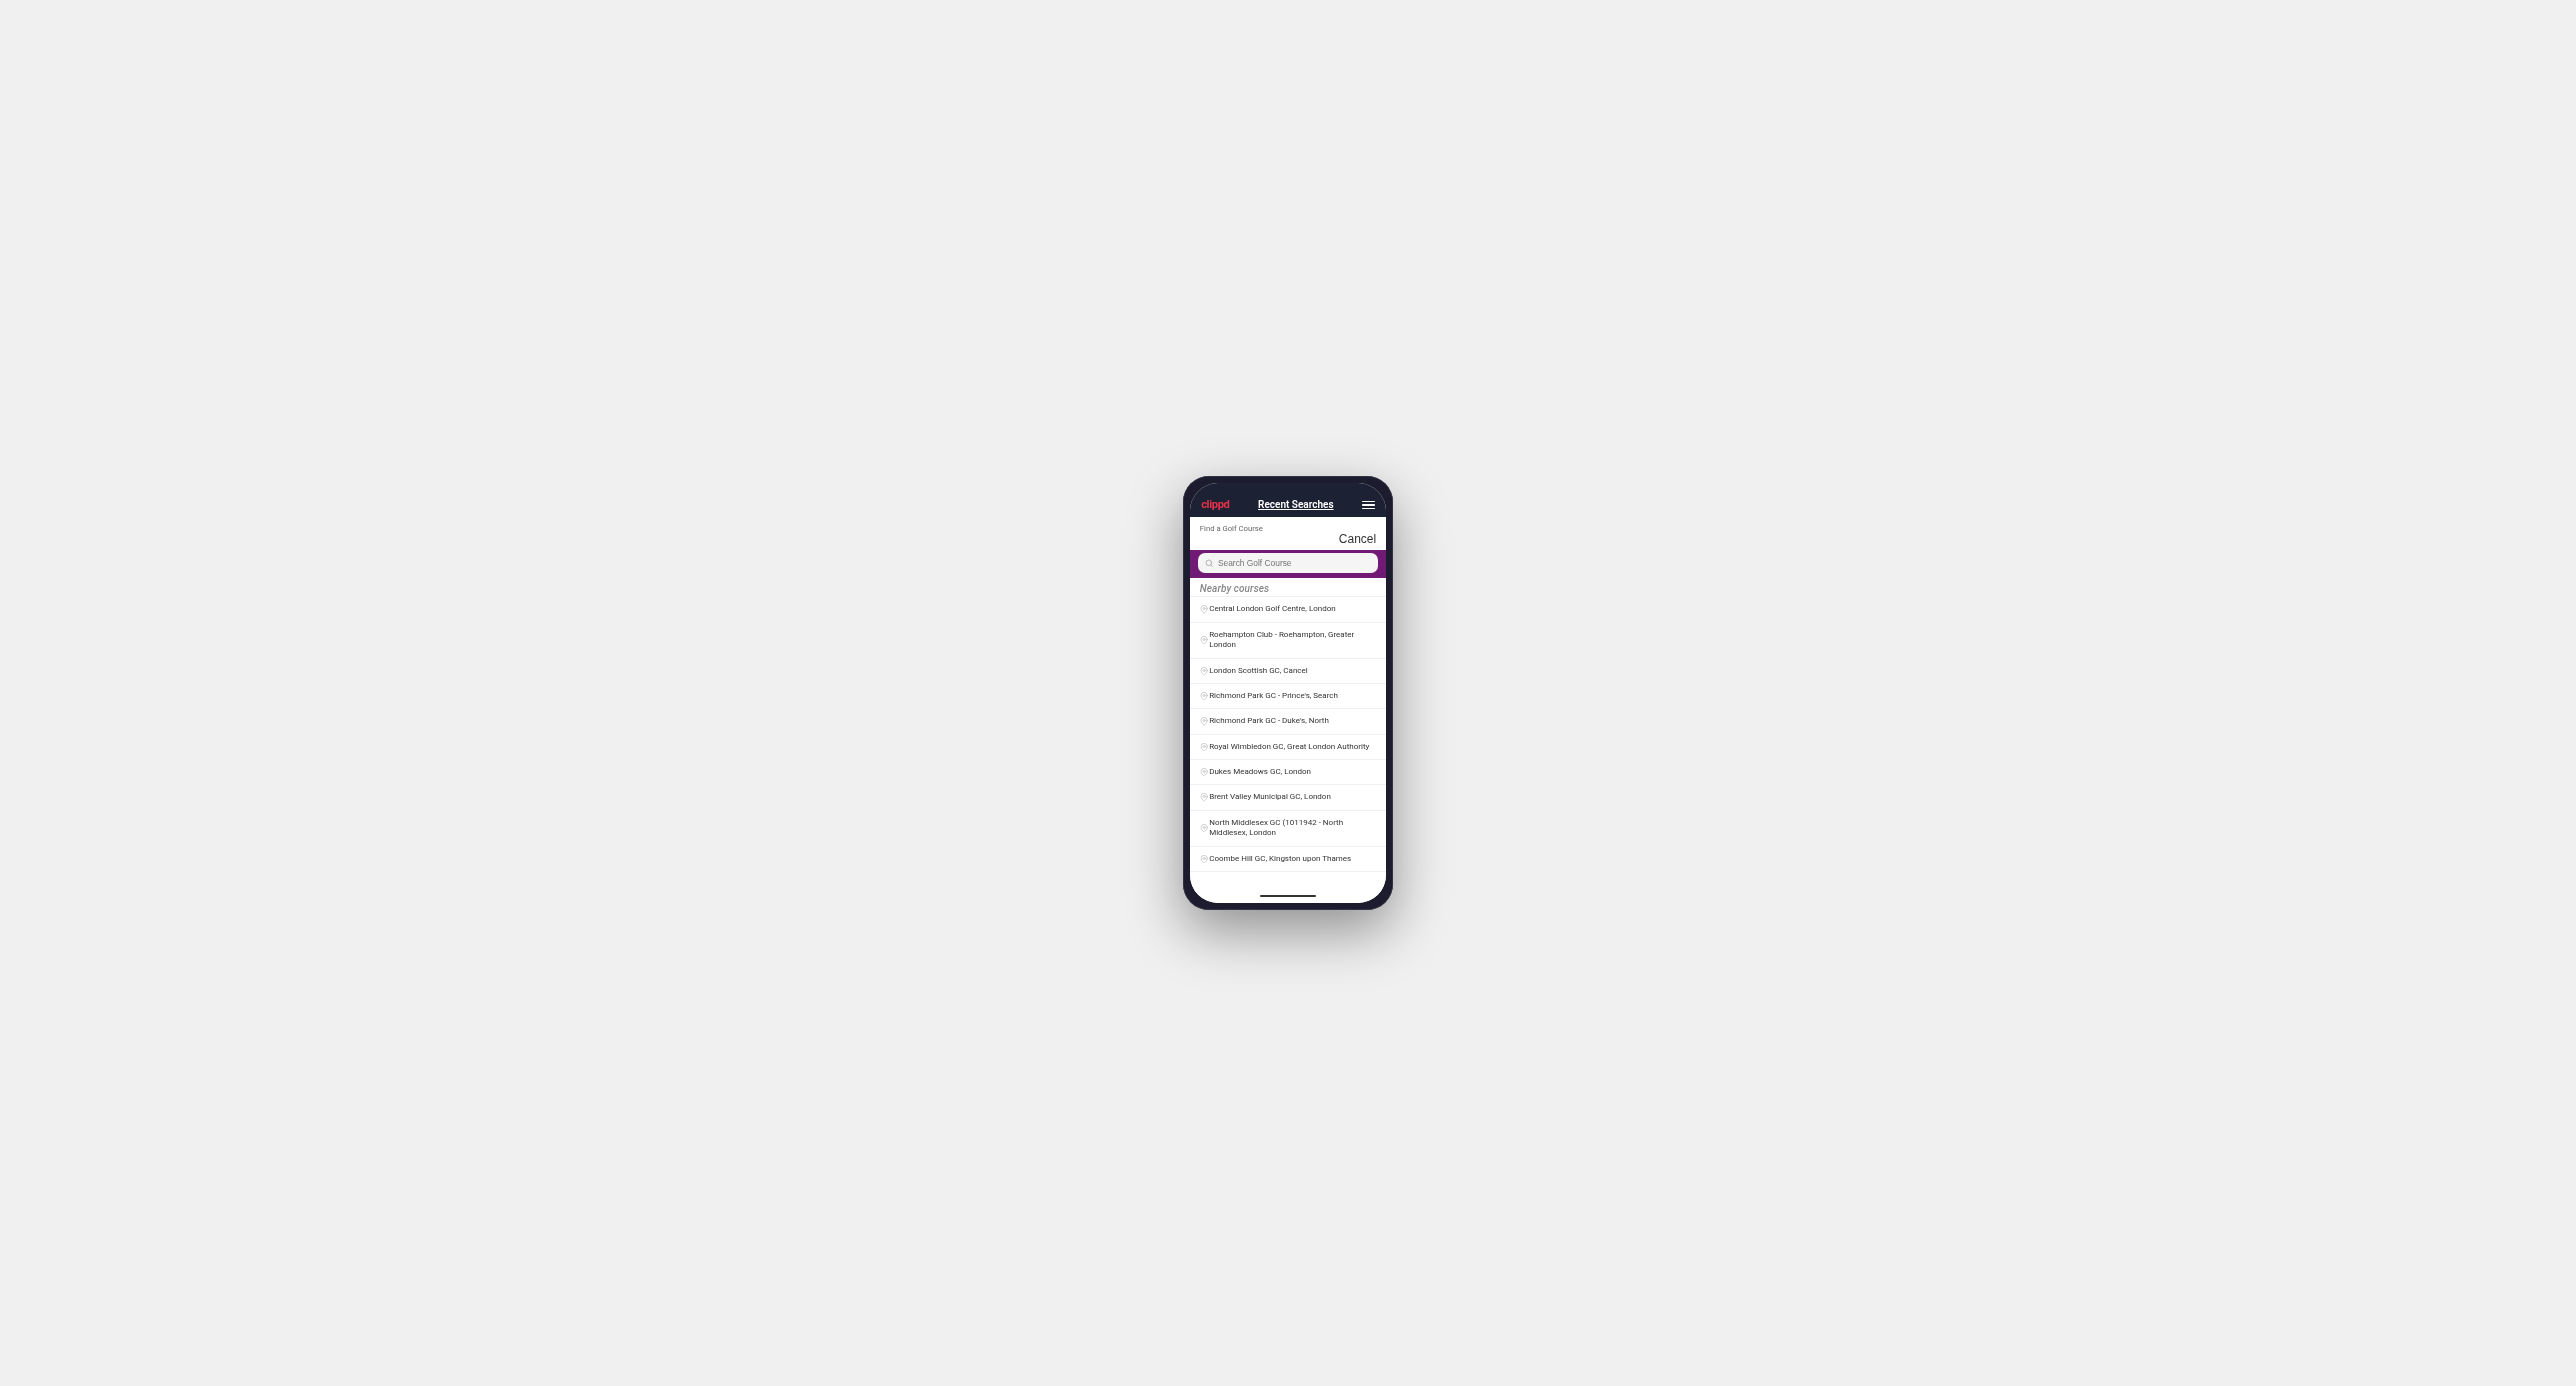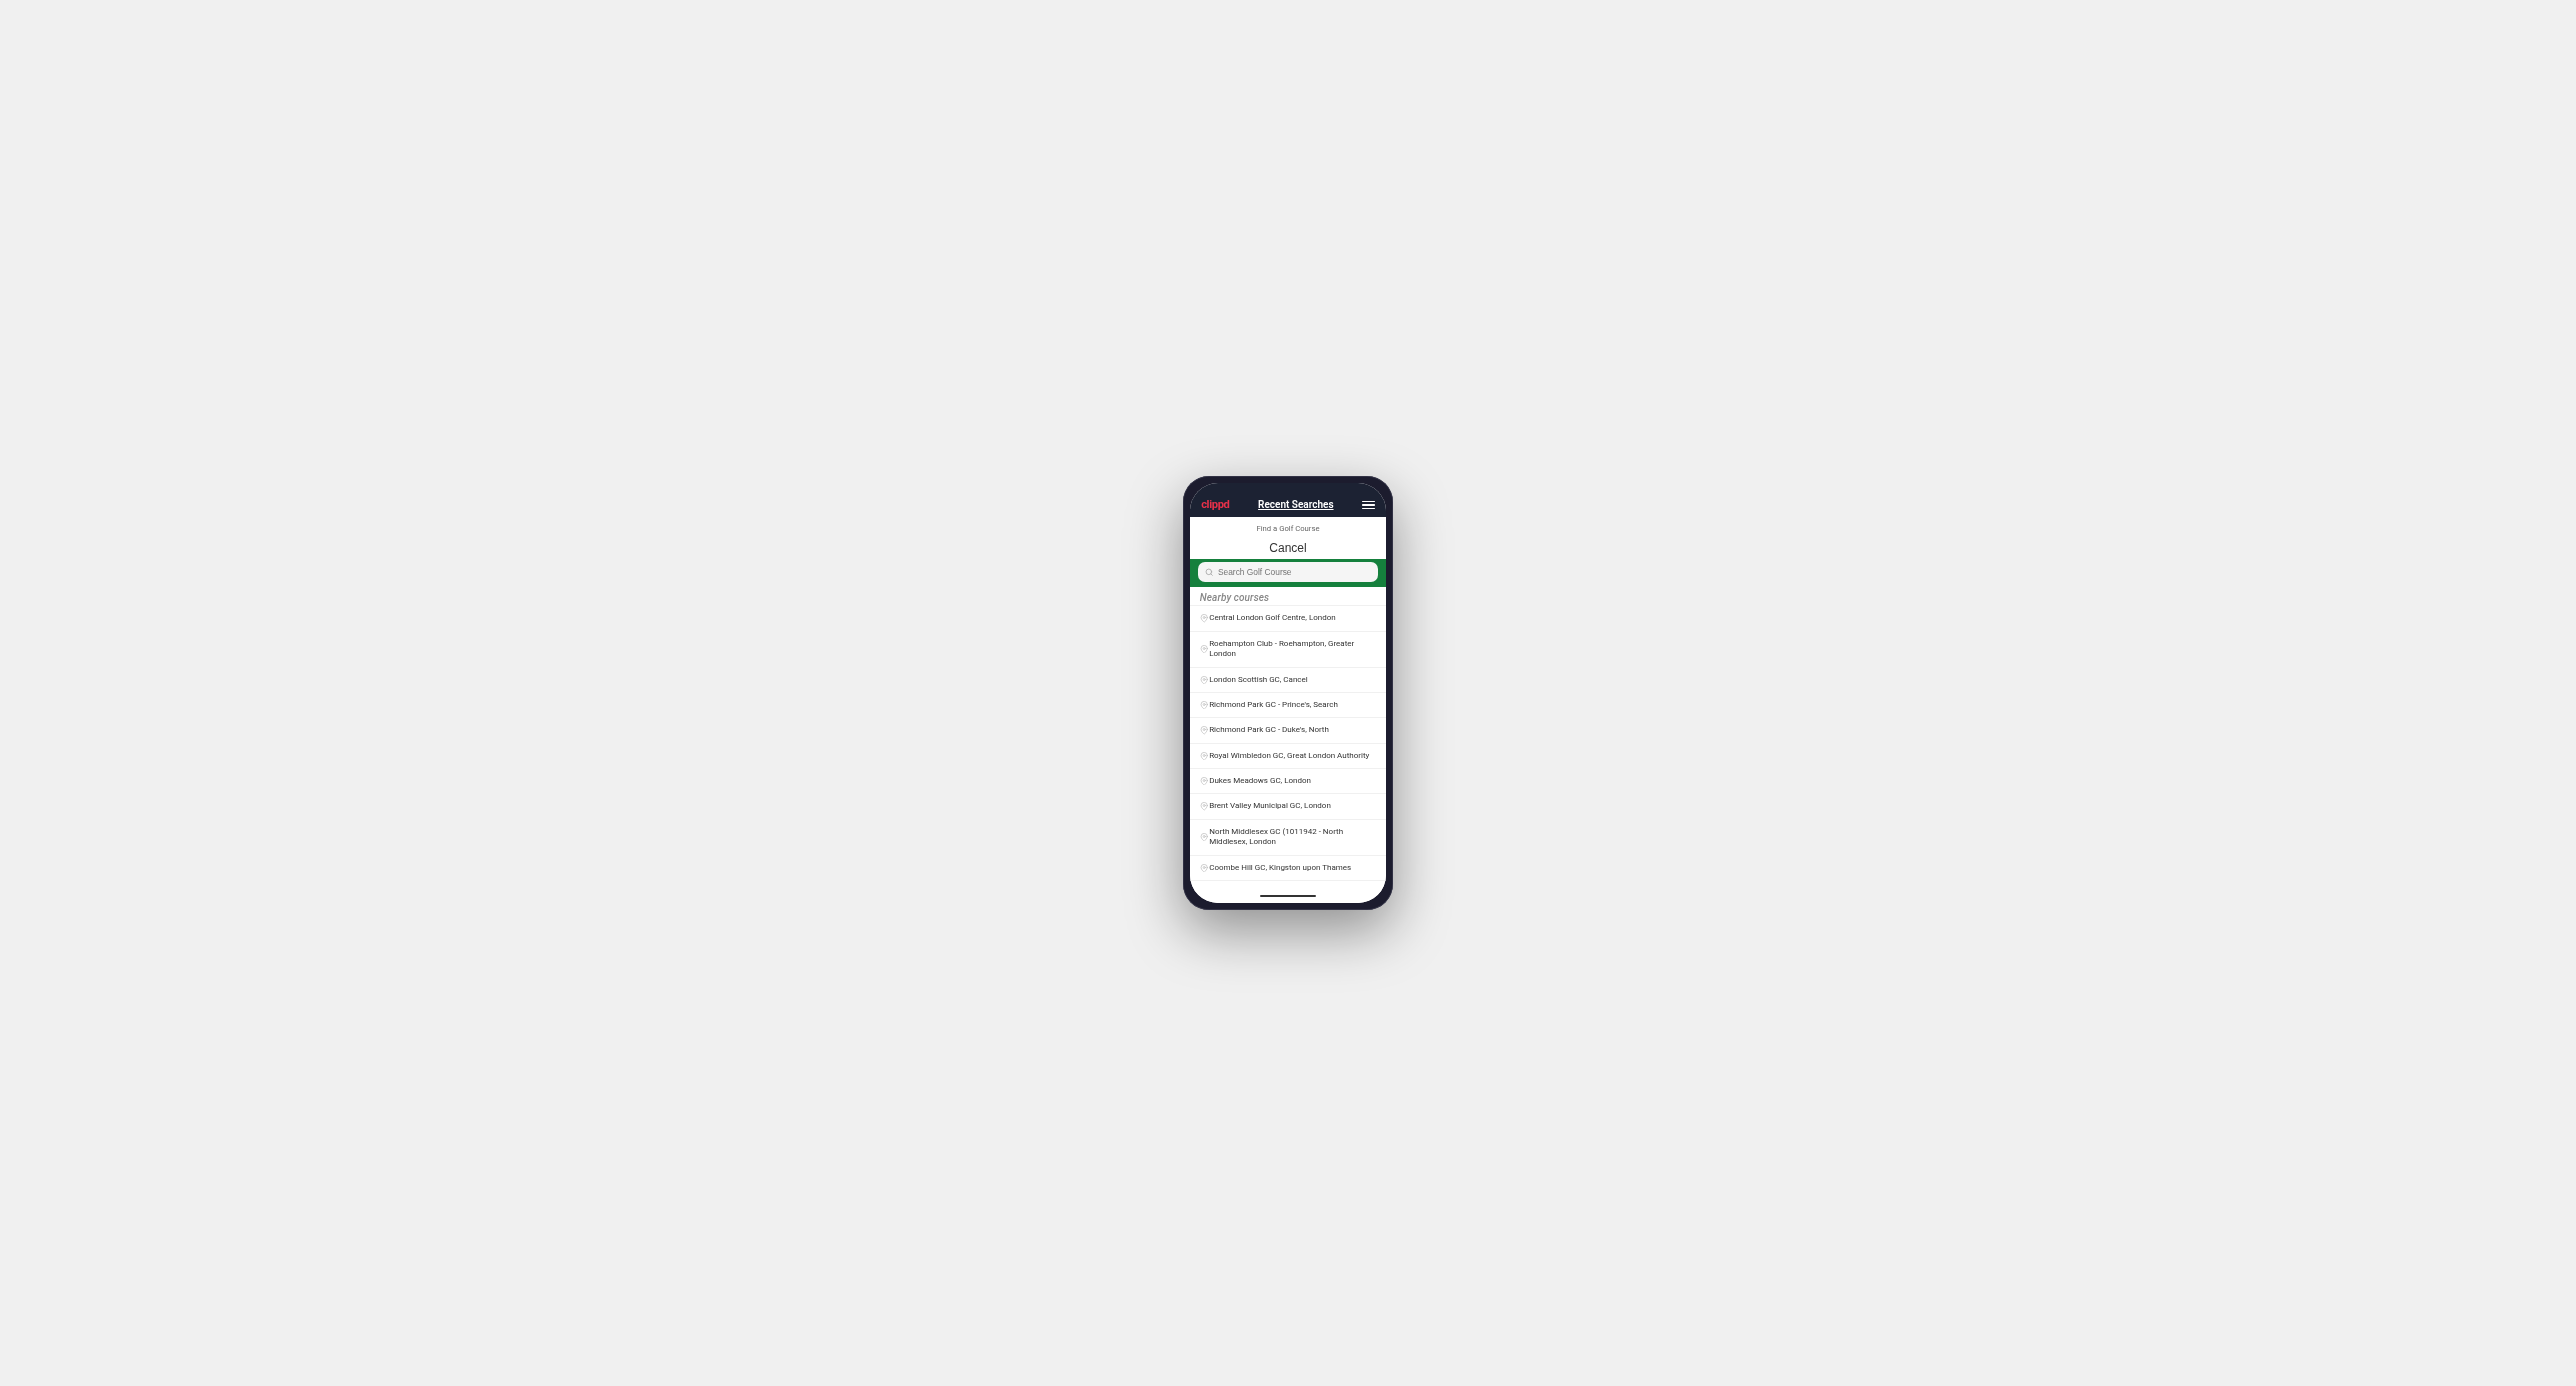--- a/index.html
+++ b/index.html
@@ -85,46 +85,44 @@
       flex: 1;
       background: #fff;
       overflow: hidden;
       display: flex;
       flex-direction: column;
     }
 
     
     .find-bar {
       display: flex;
-      align-items: center;
       justify-content: space-between;
       padding: 7px 9.8px 4.2px;
       background: #fff;
-      flex-direction: column;
     }
 
     .find-label {
       font-size: 7.7px;
       color: #666;
     }
 
     .cancel-btn {
       font-size: 12px;
       color: #333;
       font-weight: 400;
       cursor: pointer;
       background: none;
       border: none;
       margin-top: 8px;
     }
 
     
     .search-container {
       padding: 2.8px 8.4px 5.6px;
-      background: #15803d;
+      background: #701a75;
     }
 
     .search-box {
       display: flex;
       align-items: center;
       background: #f5f5f5;
       border-radius: 7px;
       padding: 4.9px 7px;
       gap: 4.2px;
     }

